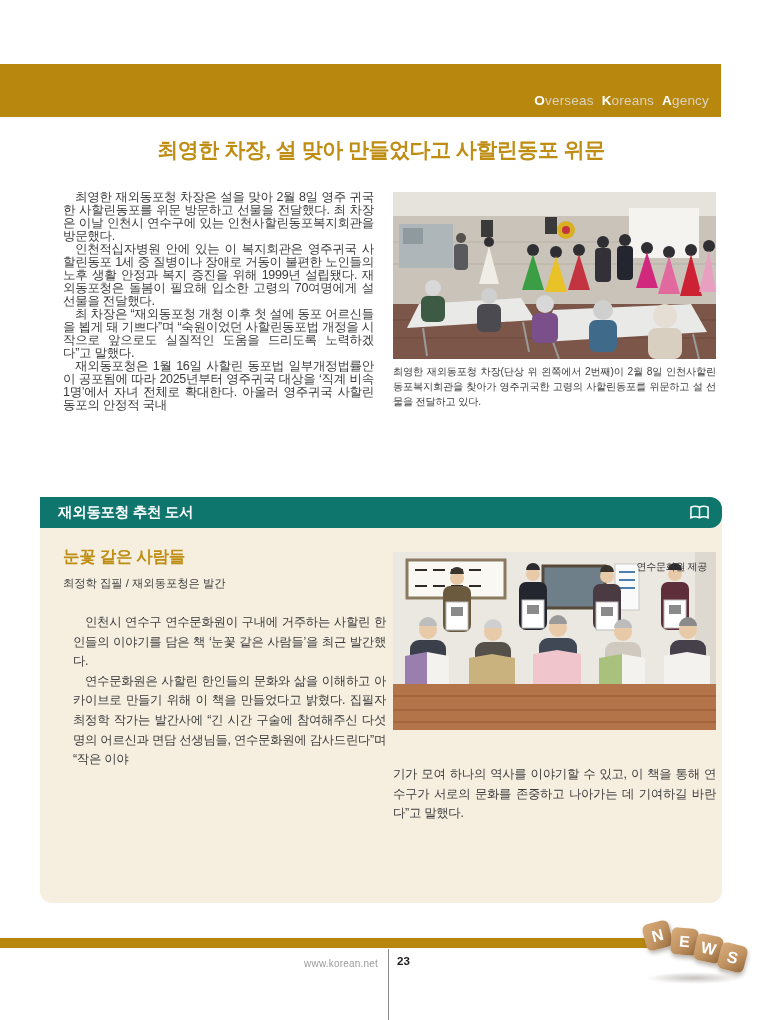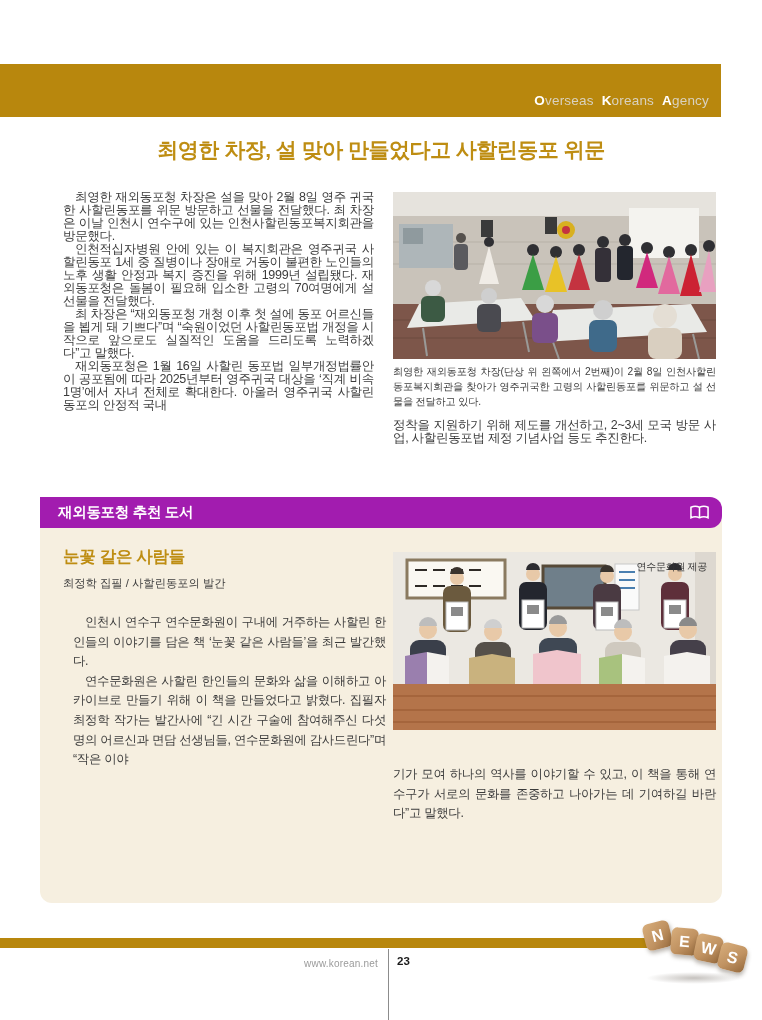--- a/index.html
+++ b/index.html
@@ -25,21 +25,21 @@
   .article-right{left:393px;top:419px;width:323px;}
 
   .photo{position:absolute;overflow:hidden;background:#9a948c;}
   .photo1{left:393px;top:192px;width:323px;height:167px;}
   .photo-caption{position:absolute;left:393px;top:364px;width:323px;font-size:10.2px;line-height:15px;
     color:#3e3e3e;text-align:justify;letter-spacing:-.2px;}
 
   
   .book-body{position:absolute;left:40px;top:520px;width:682px;height:383px;background:#F6EFE0;
     border-radius:0 0 12px 12px;z-index:1;}
-  .book-bar{position:absolute;left:40px;top:497px;width:682px;height:31px;background:#a21caf;
+  .book-bar{position:absolute;left:40px;top:497px;width:682px;height:31px;background:#0f766e;
     border-radius:0 12px 12px 0;display:flex;align-items:center;box-sizing:border-box;padding-left:18px;z-index:2;}
   .book-bar-title{color:#fff;font-weight:700;font-size:14.5px;letter-spacing:-.3px;}
   .book-icon{position:absolute;right:13px;top:8px;}
   .book-title{position:absolute;left:63px;top:546px;font-size:16.5px;font-weight:700;color:#BE8D12;z-index:3;letter-spacing:-.3px;}
   .book-byline{position:absolute;left:63px;top:576px;font-size:11.3px;color:#3c3c3c;z-index:3;}
   .book-left{left:73px;top:613px;width:313px;font-size:12.4px;line-height:19.6px;z-index:3;}
   .book-right{left:393px;top:744px;width:323px;font-size:12.4px;line-height:19.6px;z-index:3;margin-top:21px;}
   .photo2{left:393px;top:552px;width:323px;height:178px;z-index:3;background:#e9e6e0;}
   .photo2-credit{position:absolute;right:9px;top:8px;font-size:10px;color:#333;z-index:4;letter-spacing:-.3px;}
 
@@ -141,37 +141,34 @@
         <circle cx="210" cy="118" r="10" fill="#cfcfcf"></circle>
           <rect x="196" y="128" width="28" height="32" rx="7" fill="#3f6a8a"></rect>
         <circle cx="272" cy="124" r="12" fill="#e4ded4"></circle>
           <rect x="255" y="136" width="34" height="31" rx="8" fill="#d9cfc0"></rect>
       </g>
     </svg>
   </div>
 
   <div class="photo-caption">최영한 재외동포청 차장(단상 위 왼쪽에서 2번째)이 2월 8일 인천사할린동포복지회관을 찾아가 영주귀국한 고령의 사할린동포를 위문하고 설 선물을 전달하고 있다.</div>
 
-  <div class="col article-right">
-    <p class="cont">정착을 지원하기 위해 제도를 개선하고, 2~3세 모국 방문 사업, 사할린동포법 제정 기념사업 등도 추진한다.</p>
-  </div>
 
   <div class="book-body"></div>
   <div class="book-bar">
     <span class="book-bar-title">재외동포청 추천 도서</span>
     <span class="book-icon">
       <svg width="19" height="15" viewBox="0 0 20 15">
         <path d="M1 2 Q5.5 0 10 2 Q14.5 0 19 2 V13 Q14.5 11 10 13 Q5.5 11 1 13 Z" fill="none" stroke="#ffffff" stroke-width="1.6"></path>
         <line x1="10" y1="2" x2="10" y2="13" stroke="#ffffff" stroke-width="1.6"></line>
       </svg>
     </span>
   </div>
 
   <div class="book-title">눈꽃 같은 사람들</div>
-  <div class="book-byline">최정학 집필 / 사할린동포의 발간</div>
+  <div class="book-byline">최정학 집필 / 재외동포청은 발간</div>
 
   <div class="col book-left">
     <p>인천시 연수구 연수문화원이 구내에 거주하는 사할린 한인들의 이야기를 담은 책 ‘눈꽃 같은 사람들’을 최근 발간했다.</p>
     <p>연수문화원은 사할린 한인들의 문화와 삶을 이해하고 아카이브로 만들기 위해 이 책을 만들었다고 밝혔다. 집필자 최정학 작가는 발간사에 “긴 시간 구술에 참여해주신 다섯 명의 어르신과 면담 선생님들, 연수문화원에 감사드린다”며 “작은 이야</p>
   </div>
 
   <div class="photo photo2">
     <svg width="323" height="178" viewBox="0 0 323 178">
       <rect width="323" height="178" fill="#ebe8e2"></rect>
       <rect x="302" width="21" height="178" fill="#ddd8d0"></rect>

